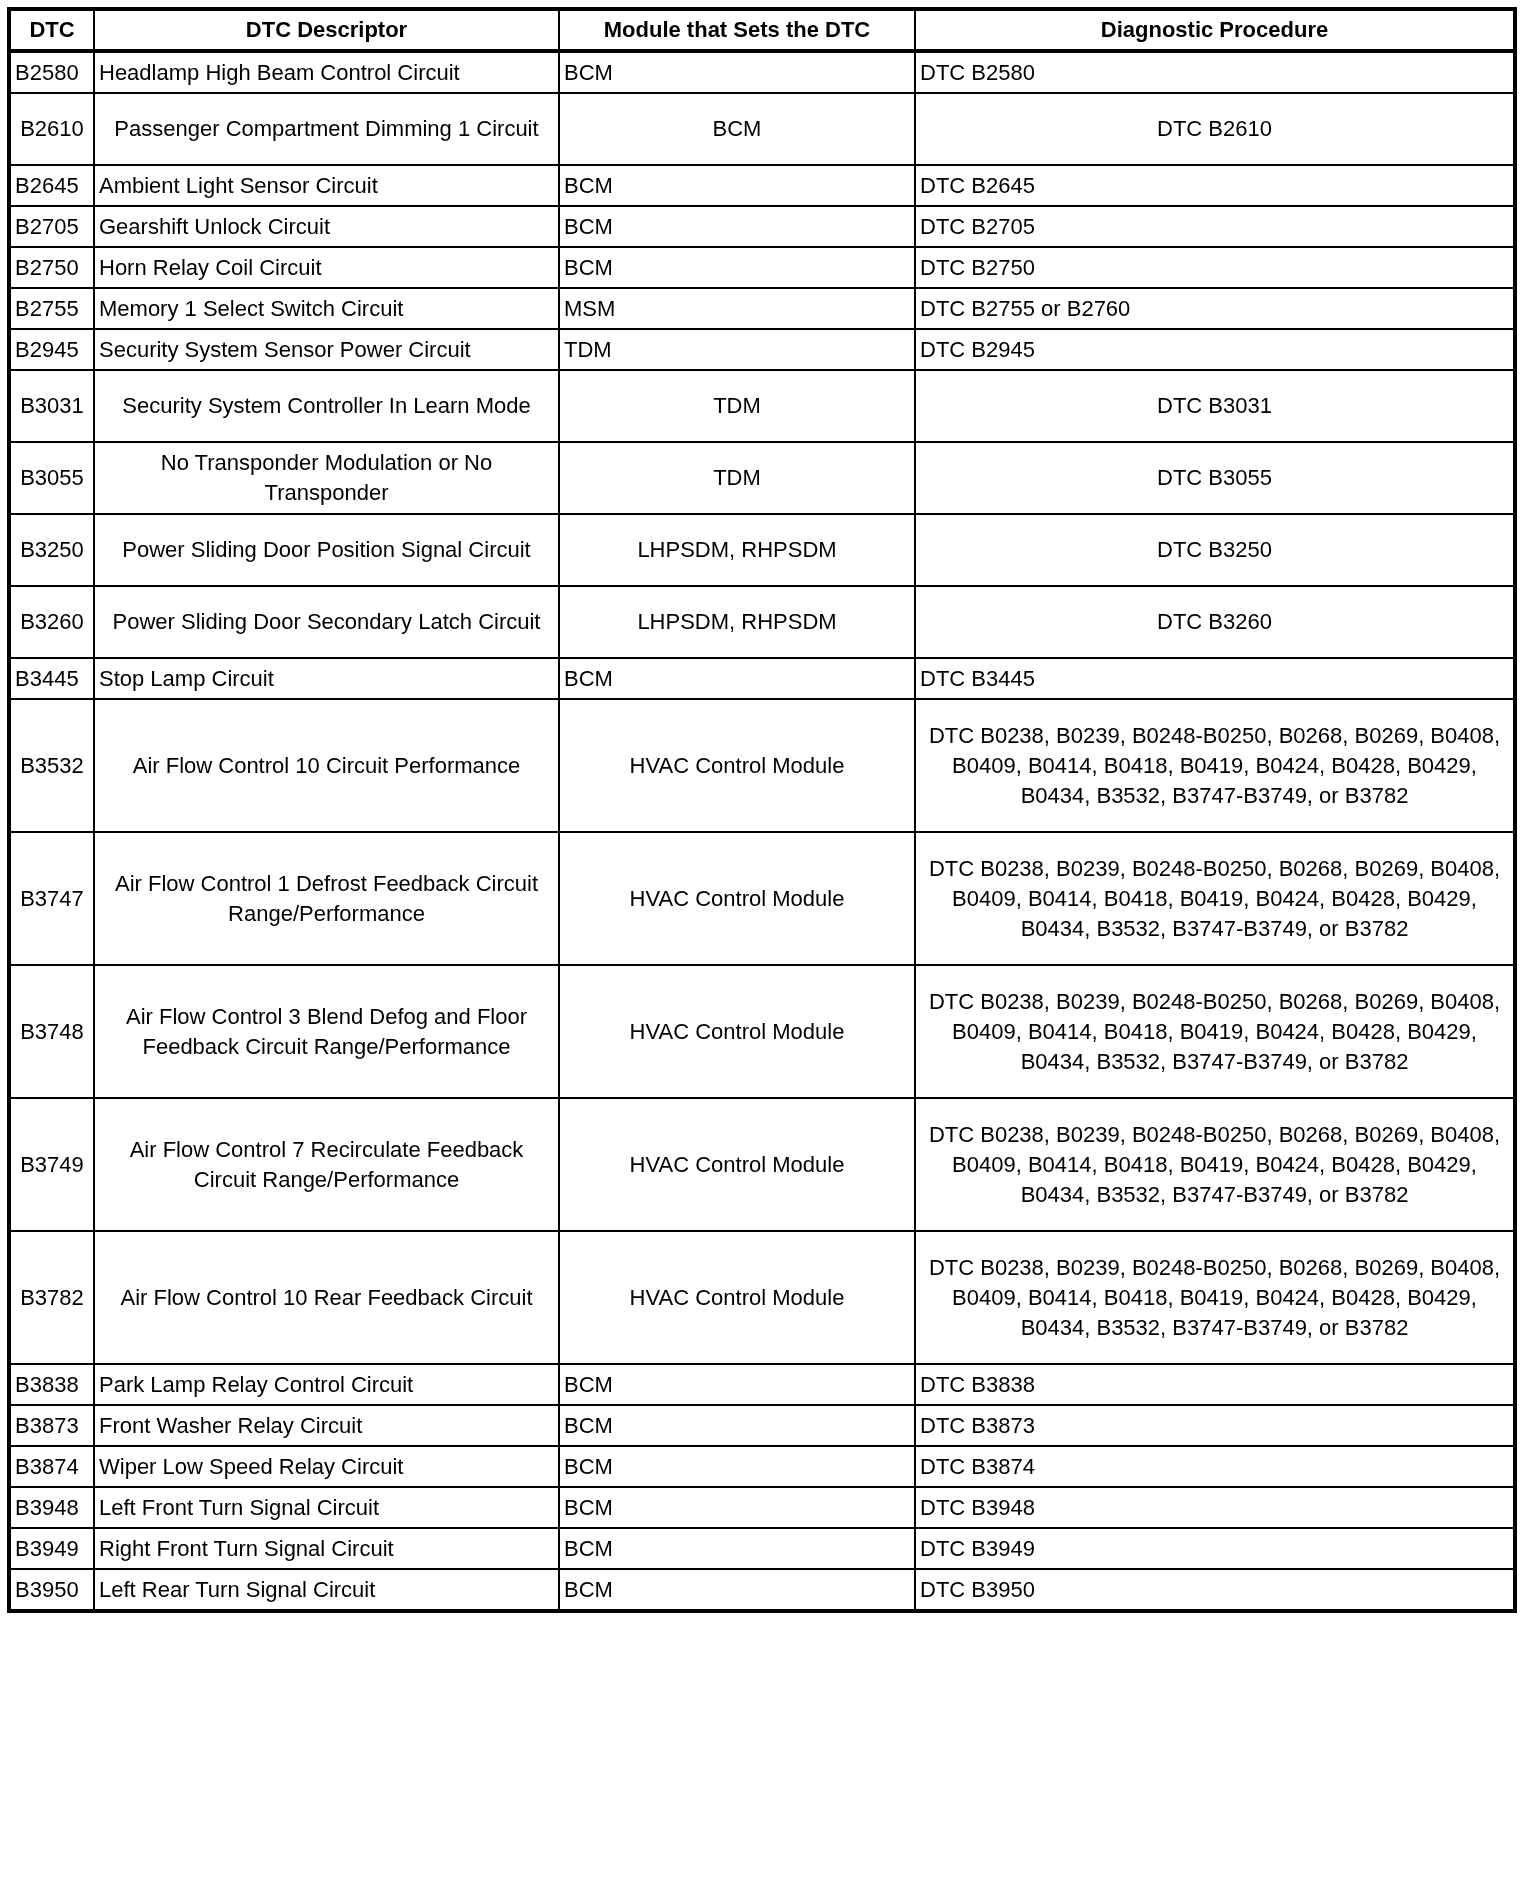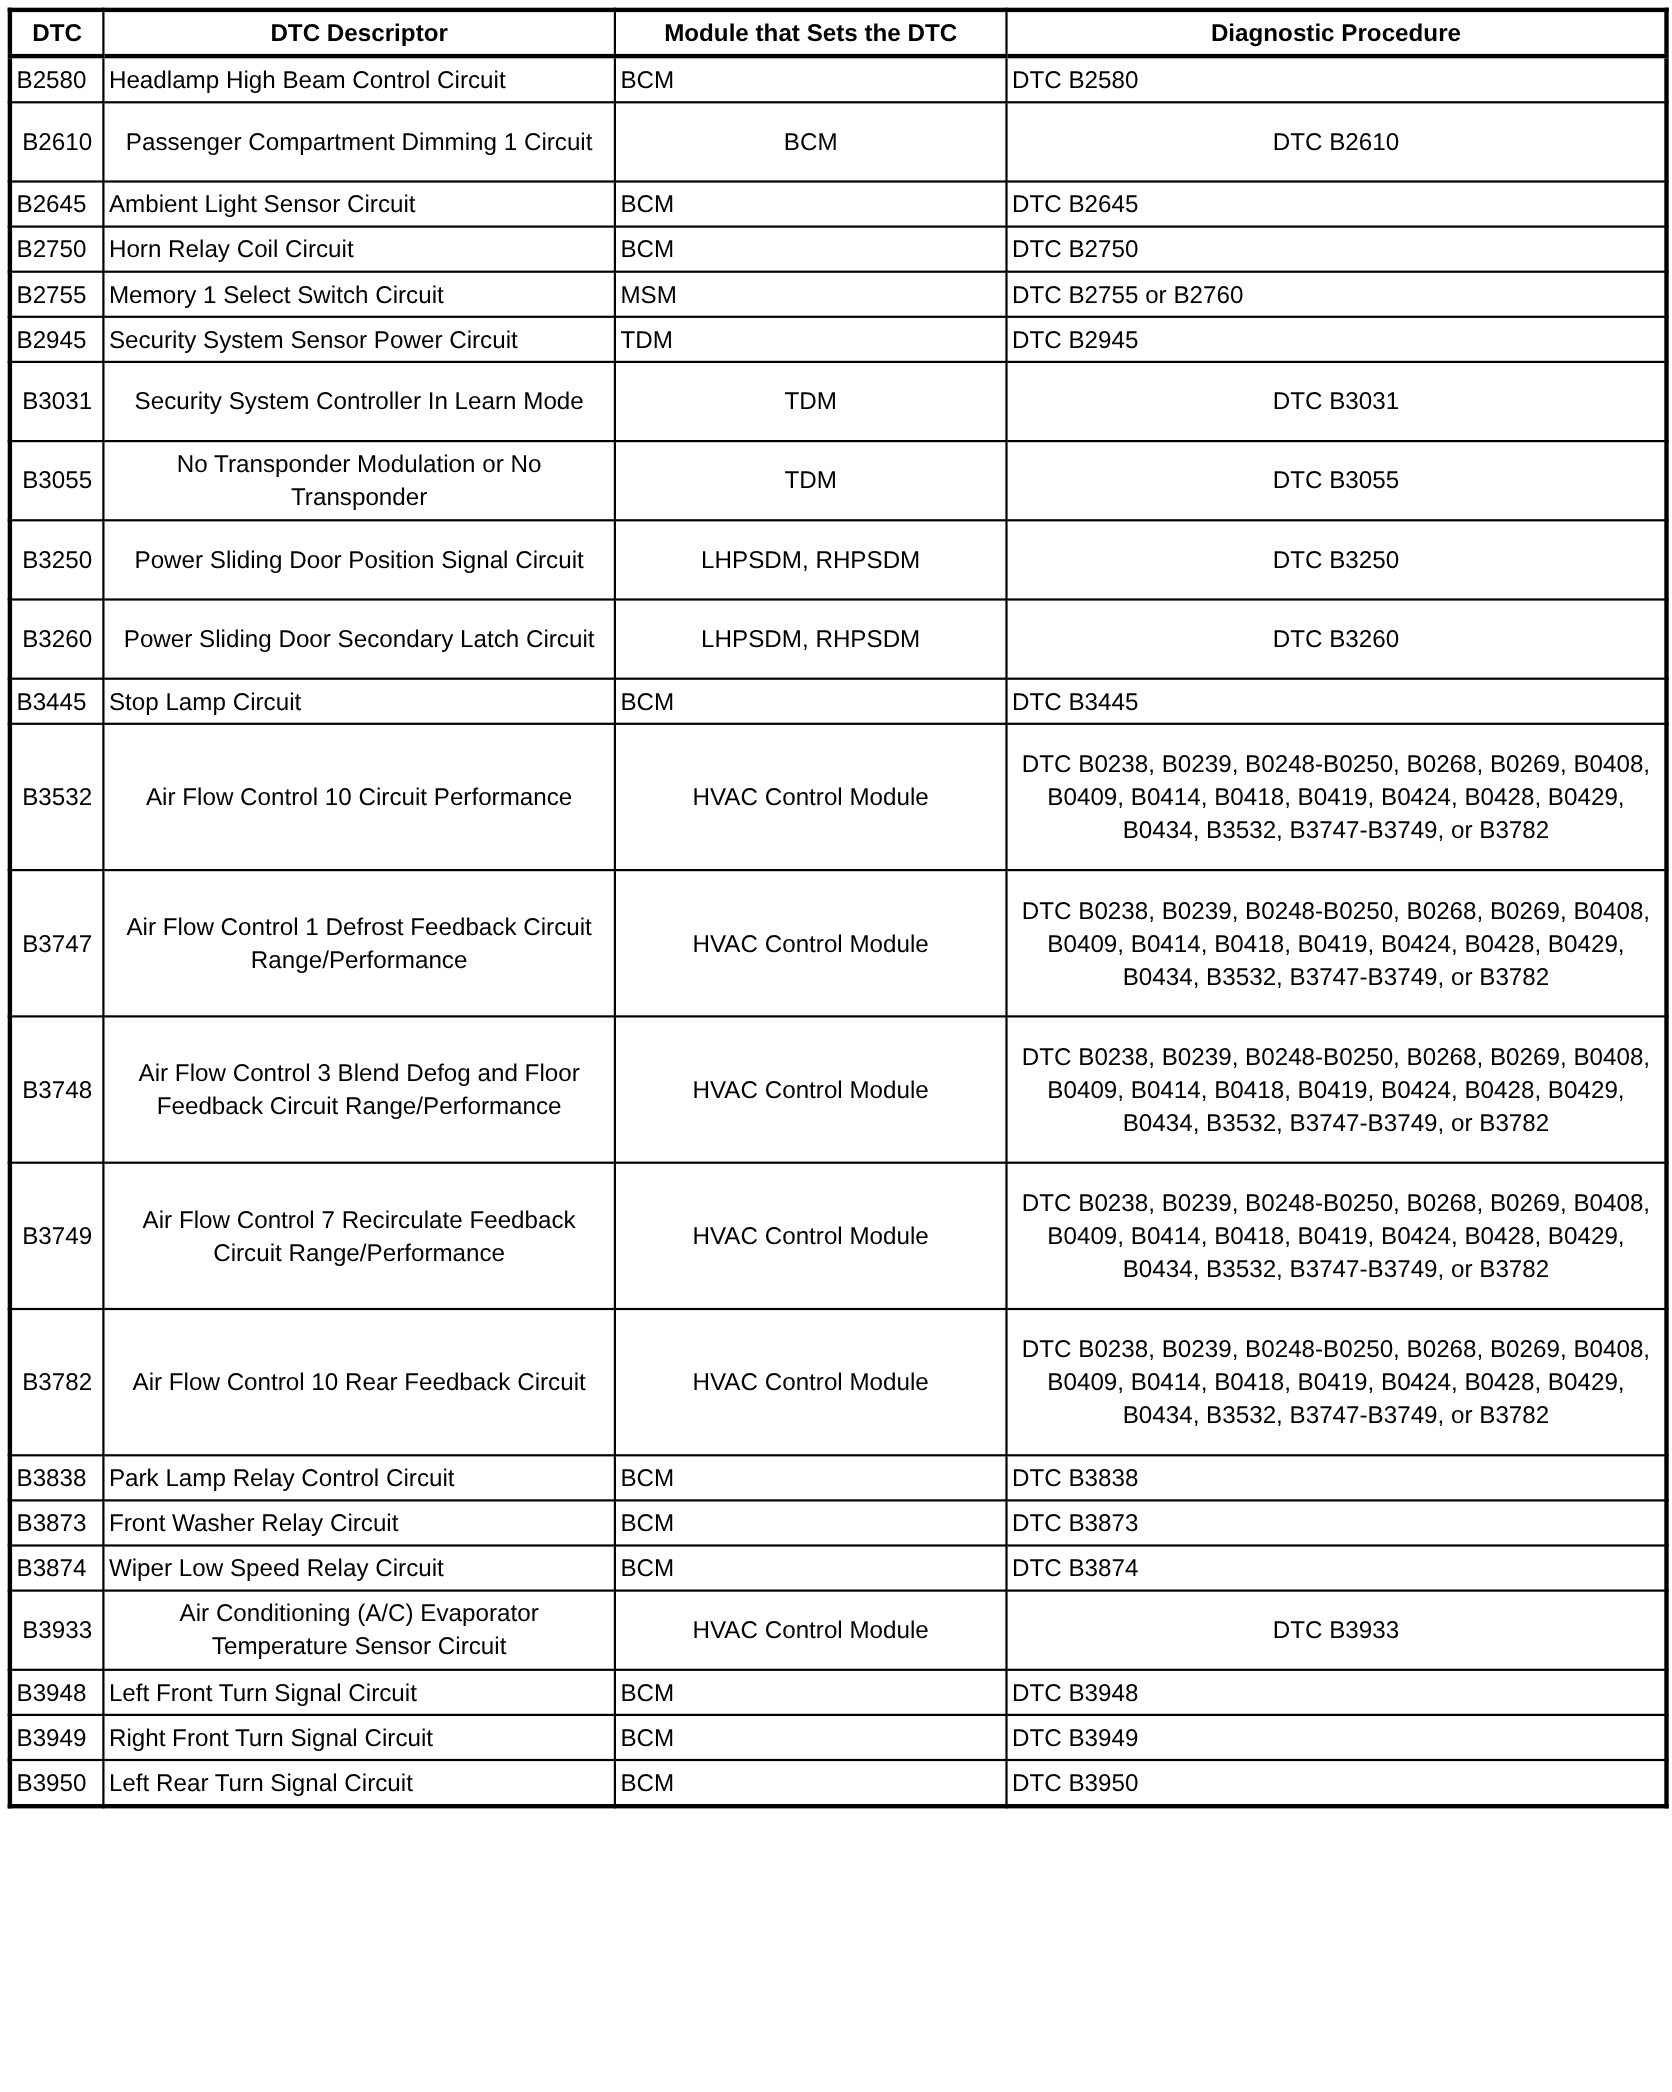--- a/index.html
+++ b/index.html
@@ -61,20 +61,26 @@
         <td class="dtc-code">B2610</td>
         <td>Passenger Compartment Dimming 1 Circuit</td>
         <td>BCM</td>
         <td>DTC B2610</td>
       </tr>
       <tr class="h1">
         <td class="dtc-code">B2645</td>
         <td>Ambient Light Sensor Circuit</td>
         <td>BCM</td>
         <td>DTC B2645</td>
+      </tr>
+      <tr class="h1">
+        <td class="dtc-code">B2705</td>
+        <td>Gearshift Unlock Circuit</td>
+        <td>BCM</td>
+        <td>DTC B2705</td>
       </tr>
       <tr class="h1">
         <td class="dtc-code">B2750</td>
         <td>Horn Relay Coil Circuit</td>
         <td>BCM</td>
         <td>DTC B2750</td>
       </tr>
       <tr class="h1">
         <td class="dtc-code">B2755</td>
         <td>Memory 1 Select Switch Circuit</td>
@@ -158,26 +164,20 @@
         <td>Front Washer Relay Circuit</td>
         <td>BCM</td>
         <td>DTC B3873</td>
       </tr>
       <tr class="h1">
         <td class="dtc-code">B3874</td>
         <td>Wiper Low Speed Relay Circuit</td>
         <td>BCM</td>
         <td>DTC B3874</td>
       </tr>
-      <tr class="h2">
-        <td class="dtc-code">B3933</td>
-        <td>Air Conditioning (A/C) Evaporator Temperature Sensor Circuit</td>
-        <td>HVAC Control Module</td>
-        <td>DTC B3933</td>
-      </tr>
       <tr class="h1">
         <td class="dtc-code">B3948</td>
         <td>Left Front Turn Signal Circuit</td>
         <td>BCM</td>
         <td>DTC B3948</td>
       </tr>
       <tr class="h1">
         <td class="dtc-code">B3949</td>
         <td>Right Front Turn Signal Circuit</td>
         <td>BCM</td>

